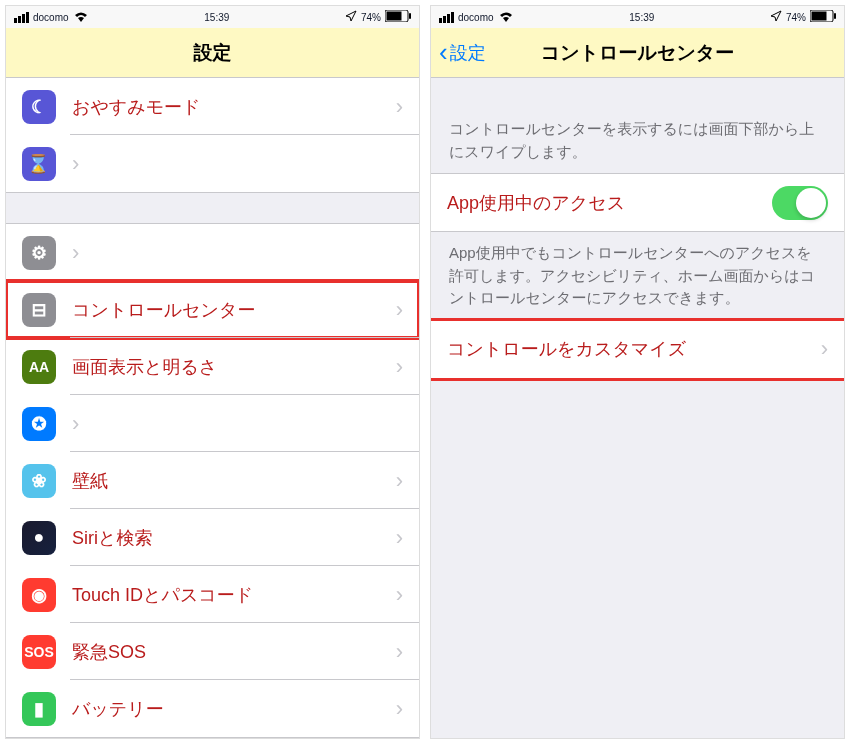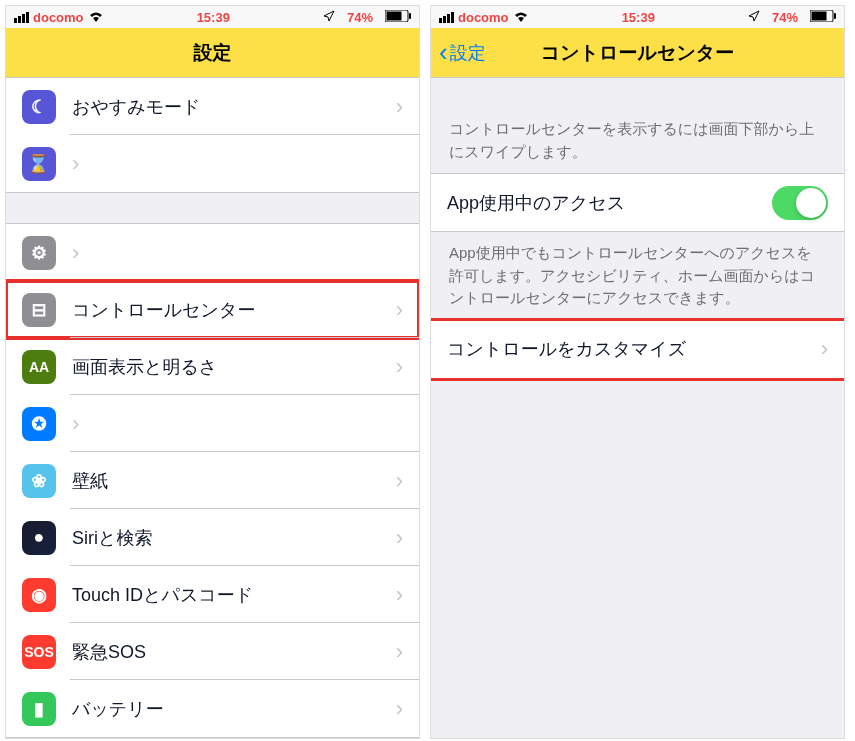--- a/index.html
+++ b/index.html
@@ -16,33 +16,33 @@
   border: 1px solid #ddd;
   overflow: hidden;
 }
 .status-bar {
   height: 22px;
   background: #f8f8f8;
   display: flex;
   align-items: center;
   justify-content: space-between;
   padding: 0 8px;
-  font-size: 13px;
-  font-weight: 700;
-  color: #ef4444;
+  font-size: 10px;
+  font-weight: 400;
+  color: #0f172a;
 }
 .status-left { display: flex; align-items: center; gap: 4px; }
-.status-right { display: flex; align-items: center; gap: 12px; }
+.status-right { display: flex; align-items: center; gap: 4px; }
 .signal-bars { display: flex; align-items: flex-end; gap: 1px; }
 .bar { width: 3px; background: #000; }
 .b1 { height: 5px; } .b2 { height: 7px; } .b3 { height: 9px; } .b4 { height: 11px; }
 .wifi { font-size: 14px; }
 .nav-bar {
   height: 50px;
-  background: #fde047;
+  background: #fef9c3;
   border-bottom: 1px solid #c8c8cc;
   display: flex;
   align-items: center;
   justify-content: center;
   position: relative;
 }
 .nav-title { font-size: 19px; font-weight: 700; }
 .nav-back {
   position: absolute;
   left: 8px;
@@ -78,21 +78,21 @@
   border-radius: 8px;
   margin-right: 16px;
   display: flex;
   align-items: center;
   justify-content: center;
   color: #fff;
   font-size: 18px;
   font-weight: 600;
   flex-shrink: 0;
 }
-.row-label { flex: 1; font-size: 18px; color: #0f172a; }
+.row-label { flex: 1; font-size: 18px; color: #b91c1c; }
 .chevron { color: #c7c7cc; font-size: 22px; font-weight: 300; }
 .spacer { height: 30px; }
 .highlight { outline: 4px solid #e8302d; outline-offset: -2px; position: relative; z-index: 10; }
 .footer-text {
   padding: 10px 18px;
   font-size: 15px;
   color: #6d6d72;
   line-height: 1.5;
 }
 .toggle {

